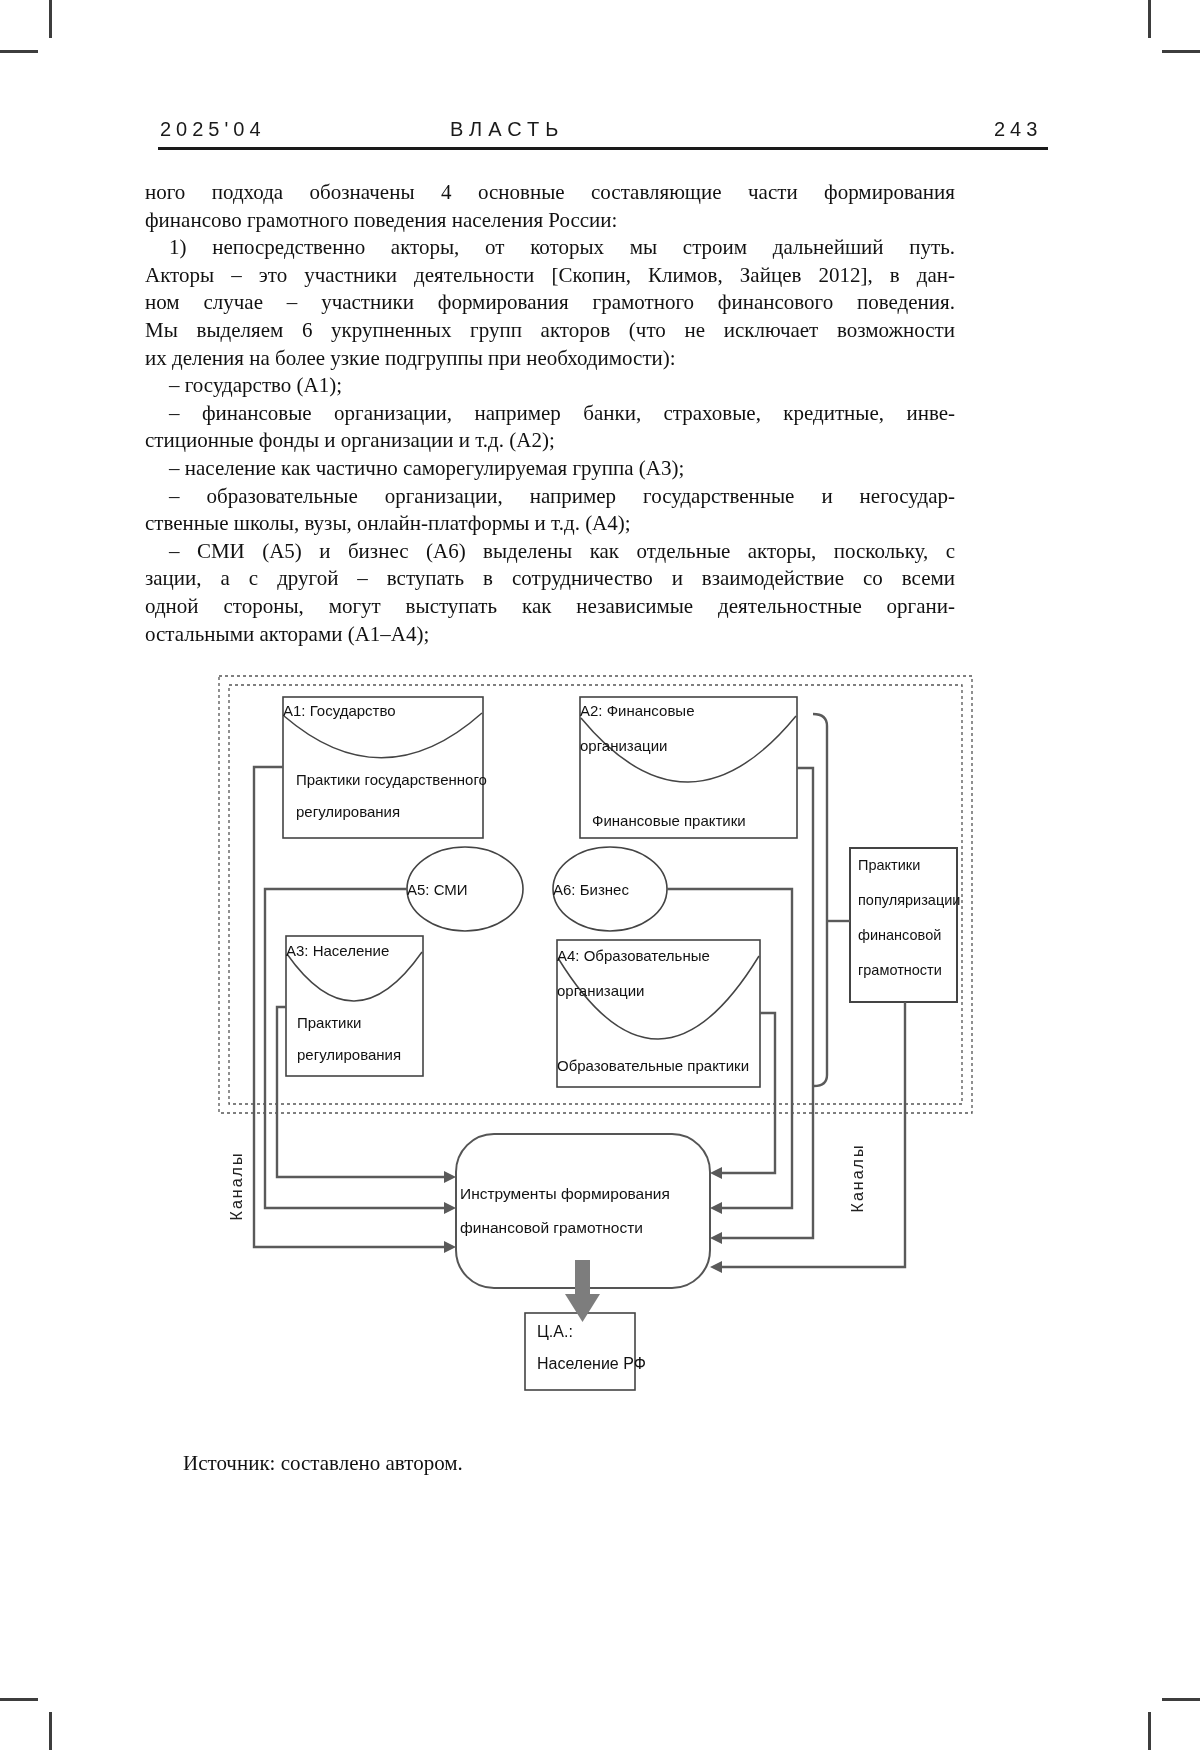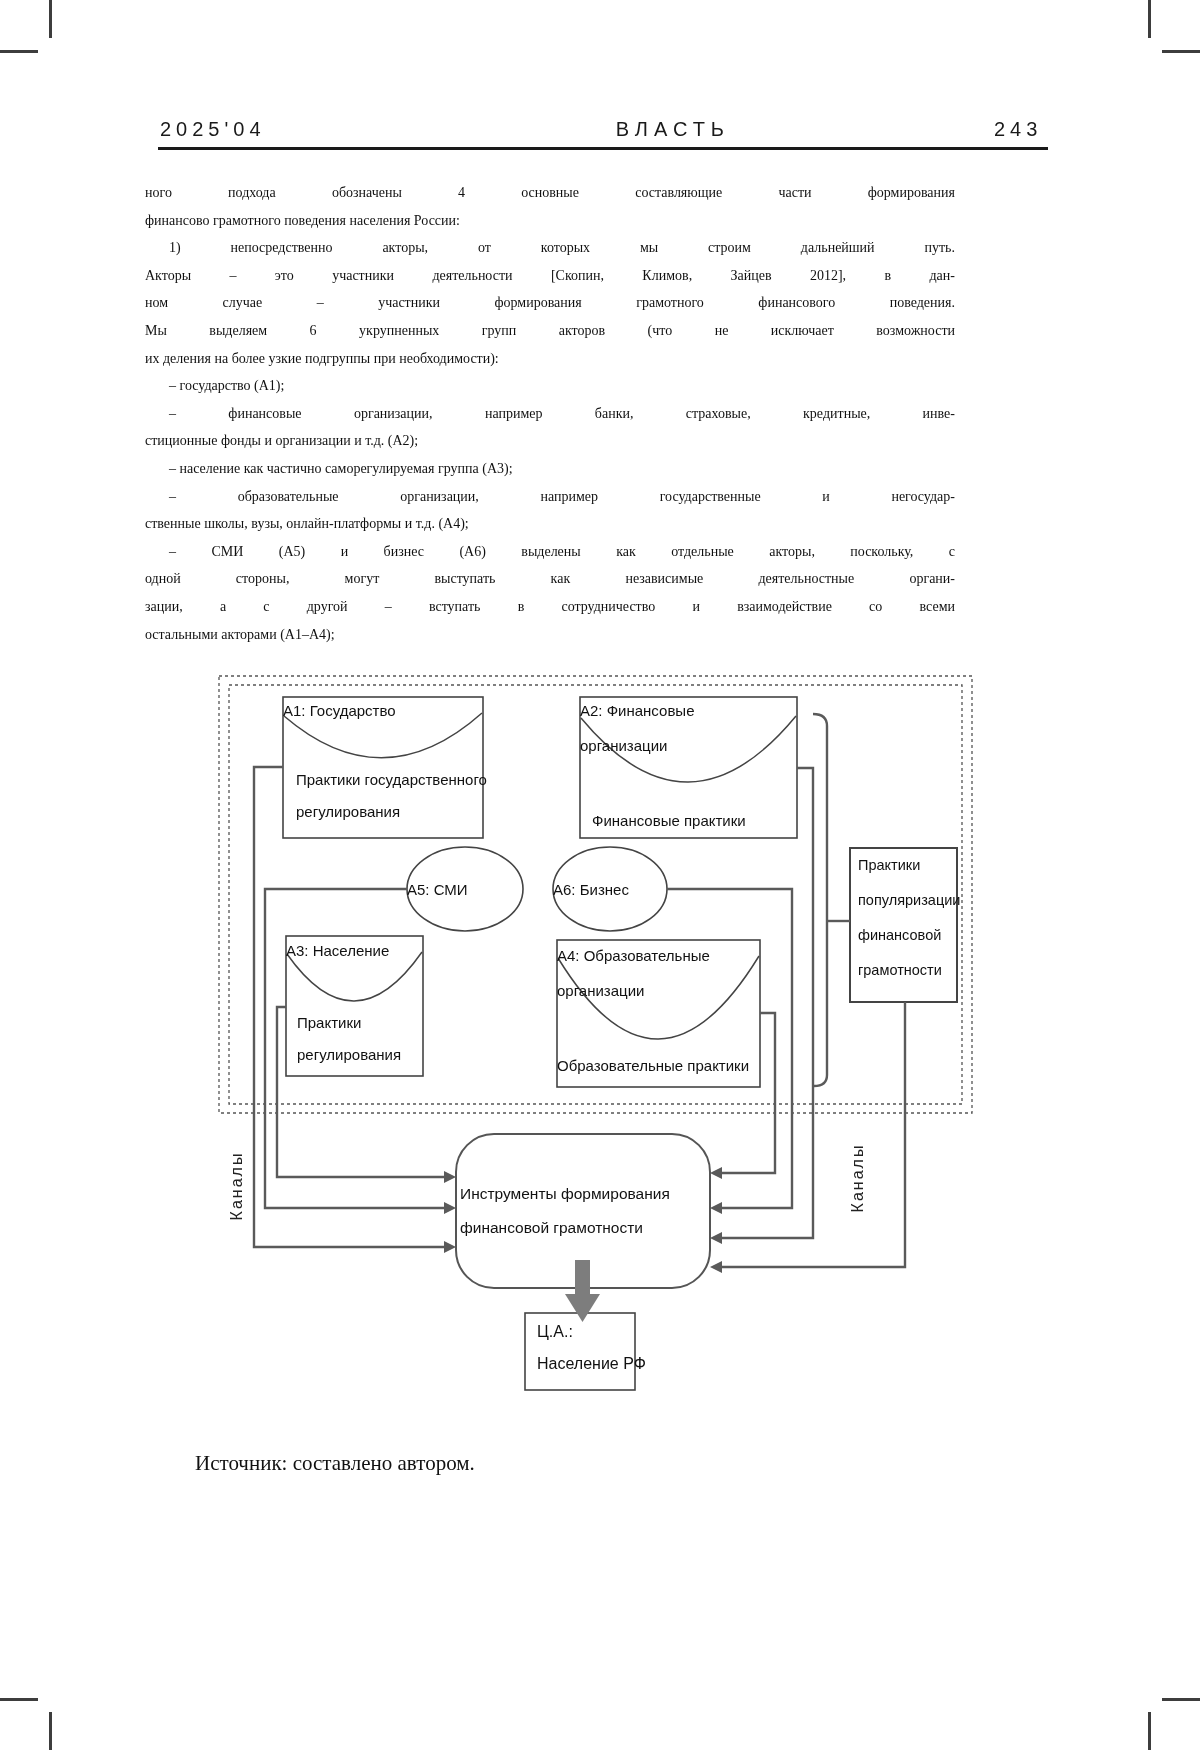--- a/index.html
+++ b/index.html
@@ -3,30 +3,30 @@
 <meta charset="utf-8">
 <style>
   html,body{margin:0;padding:0;background:#e8e8e8;}
   .page{position:relative;width:1200px;height:1750px;margin:0 auto;background:#ffffff;
         overflow:hidden;font-family:"Liberation Serif",serif;color:#111;padding-left:12px;}
   
   .cm{position:absolute;background:#3d3d3d;}
   
   .hdr{position:absolute;font-family:"Liberation Sans",sans-serif;font-size:20px;color:#1a1a1a;white-space:nowrap;}
   .hdr-issue{left:160px;top:118px;letter-spacing:5px;}
-  .hdr-journal{left:450px;top:118px;width:280px;text-align:right;letter-spacing:6px;}
+  .hdr-journal{left:450px;top:118px;width:280px;text-align:left;letter-spacing:6px;}
   .hdr-page{left:994px;top:118px;letter-spacing:5px;}
   .hdr-rule{position:absolute;left:158px;top:147px;width:890px;height:3px;background:#1a1a1a;}
   
-  .body-block{position:absolute;left:145px;top:179px;width:810px;font-size:14px;line-height:27.6px;}
+  .body-block{position:absolute;left:145px;top:179px;width:810px;font-size:21px;line-height:27.6px;}
   .tl{white-space:normal;}
   .tl.j{text-align:justify;text-align-last:justify;}
   .tl.i{text-indent:24px;}
   
-  .cap-block{position:absolute;left:157px;top:1447px;width:810px;font-size:21px;line-height:33px;}
+  .cap-block{position:absolute;left:145px;top:1447px;width:810px;font-size:21px;line-height:33px;}
   .cap-line{text-indent:38px;}
   .fig-label{font-style:italic;}
   .foot-block{position:absolute;left:145px;top:1585px;width:810px;font-size:21px;line-height:32px;}
   
   .dgsvg{position:absolute;left:190px;top:660px;}
   .dg{position:absolute;font-family:"Liberation Sans",sans-serif;font-size:15px;line-height:1.25;color:#111;white-space:nowrap;}
   .ctr{text-align:left;white-space:normal;}
   .tools-t{font-size:15.5px;}
   .target-t{font-size:16px;}
   .pop-t{font-size:14.5px;}
@@ -60,22 +60,22 @@
     <div class="tl j">ном случае – участники формирования грамотного финансового поведения.</div>
     <div class="tl j">Мы выделяем 6 укрупненных групп акторов (что не исключает возможности</div>
     <div class="tl">их деления на более узкие подгруппы при необходимости):</div>
     <div class="tl i">– государство (А1);</div>
     <div class="tl j i">– финансовые организации, например банки, страховые, кредитные, инве-</div>
     <div class="tl">стиционные фонды и организации и т.д. (А2);</div>
     <div class="tl i">– население как частично саморегулируемая группа (А3);</div>
     <div class="tl j i">– образовательные организации, например государственные и негосудар-</div>
     <div class="tl">ственные школы, вузы, онлайн-платформы и т.д. (А4);</div>
     <div class="tl j i">– СМИ (А5) и бизнес (А6) выделены как отдельные акторы, поскольку, с</div>
+    <div class="tl j">зации, а с другой – вступать в сотрудничество и взаимодействие со всеми</div>
     <div class="tl j">одной стороны, могут выступать как независимые деятельностные органи-</div>
-    <div class="tl j">зации, а с другой – вступать в сотрудничество и взаимодействие со всеми</div>
     <div class="tl">остальными акторами (А1–А4);</div>
   </div>
 
   <svg class="dgsvg" width="800" height="760" viewBox="190 660 800 760">
 
     <g stroke="#555" stroke-width="1.3" fill="none" stroke-dasharray="3 3">
       <rect x="219" y="676" width="753" height="437"></rect>
       <rect x="229" y="685" width="733" height="419"></rect>
     </g>
 

